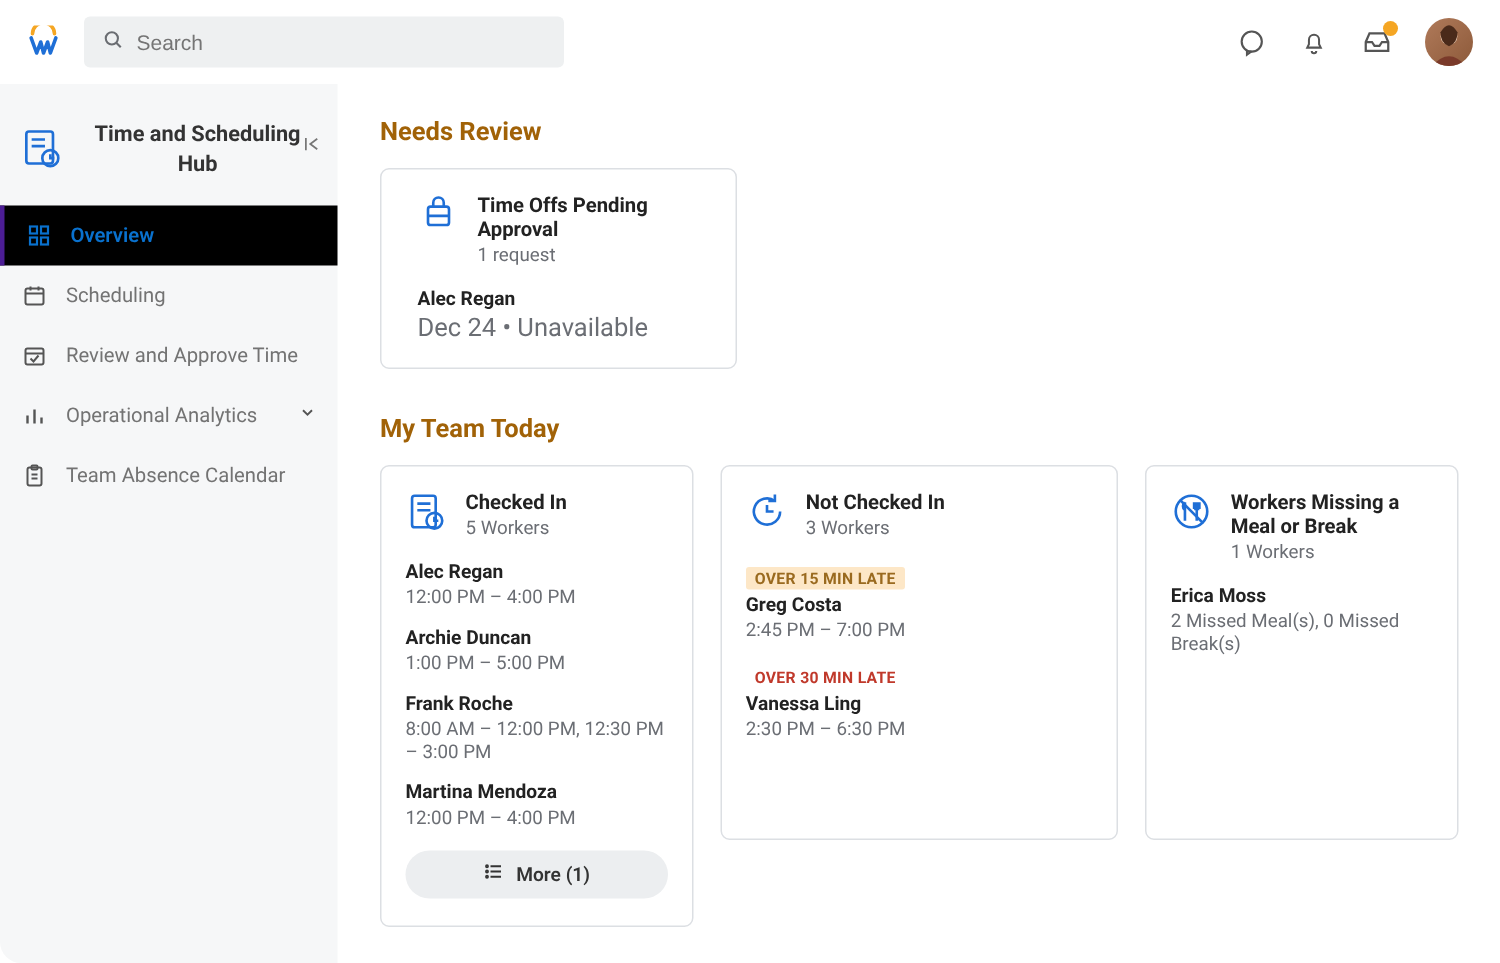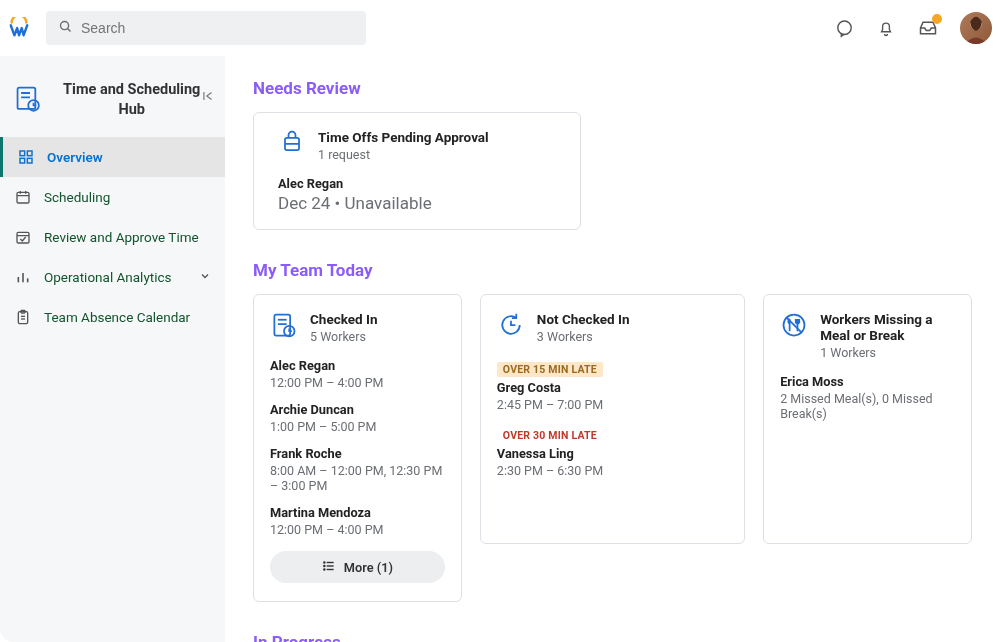--- a/index.html
+++ b/index.html
@@ -9,21 +9,21 @@
     color: #333;
     width: 1000px;
     height: 642px;
     overflow: hidden;
     border-radius: 14px;
   }
   .topbar {
     height: 56px;
     display: flex;
     align-items: center;
-    padding: 0 8px;
+    padding: 0 18px;
     gap: 16px;
   }
   .logo {
     width: 22px; height: 22px;
     display:flex; align-items:center; justify-content:center;
   }
   .search-wrap {
     background: #eef0f1;
     border-radius: 4px;
     height: 34px;
@@ -94,53 +94,53 @@
     color:#777;
     cursor:pointer;
   }
   .nav-list { list-style:none; }
   .nav-item {
     display:flex;
     align-items:center;
     gap: 12px;
     padding: 11px 14px;
     font-size: 13.5px;
-    color:#14532d;
+    color:#737373;
     cursor:pointer;
   }
   .nav-item.active {
-    background:#e5e5e5;
+    background:#000000;
     color:#0971ce;
     font-weight:600;
-    border-left: 3px solid #0f766e;
+    border-left: 3px solid #4c1d95;
   }
   .nav-item .nav-icon { width:18px; height:18px; display:flex; align-items:center; justify-content:center; flex-shrink:0; color:#555; }
   .nav-item.active .nav-icon { color:#0971ce; }
   .nav-item .chev { margin-left:auto; color:#555; }
 
   
   .main {
     flex:1;
     padding: 22px 28px 0 28px;
     overflow-y:auto;
   }
   .section-title {
     font-size: 17px;
     font-weight: 700;
-    color:#8b5cf6;
+    color:#a16207;
     margin-bottom: 14px;
   }
   .card {
     border:1px solid #dcdfe3;
     border-radius:6px;
     background:#fff;
     padding:16px;
   }
   .review-card {
-    width: 328px;
+    width: 238px;
     margin-bottom: 30px;
     padding-left: 24px;
   }
   .card-top {
     display:flex;
     gap: 12px;
     margin-bottom: 14px;
   }
   .card-top.team { align-items:flex-start; }
   .card-icon {

